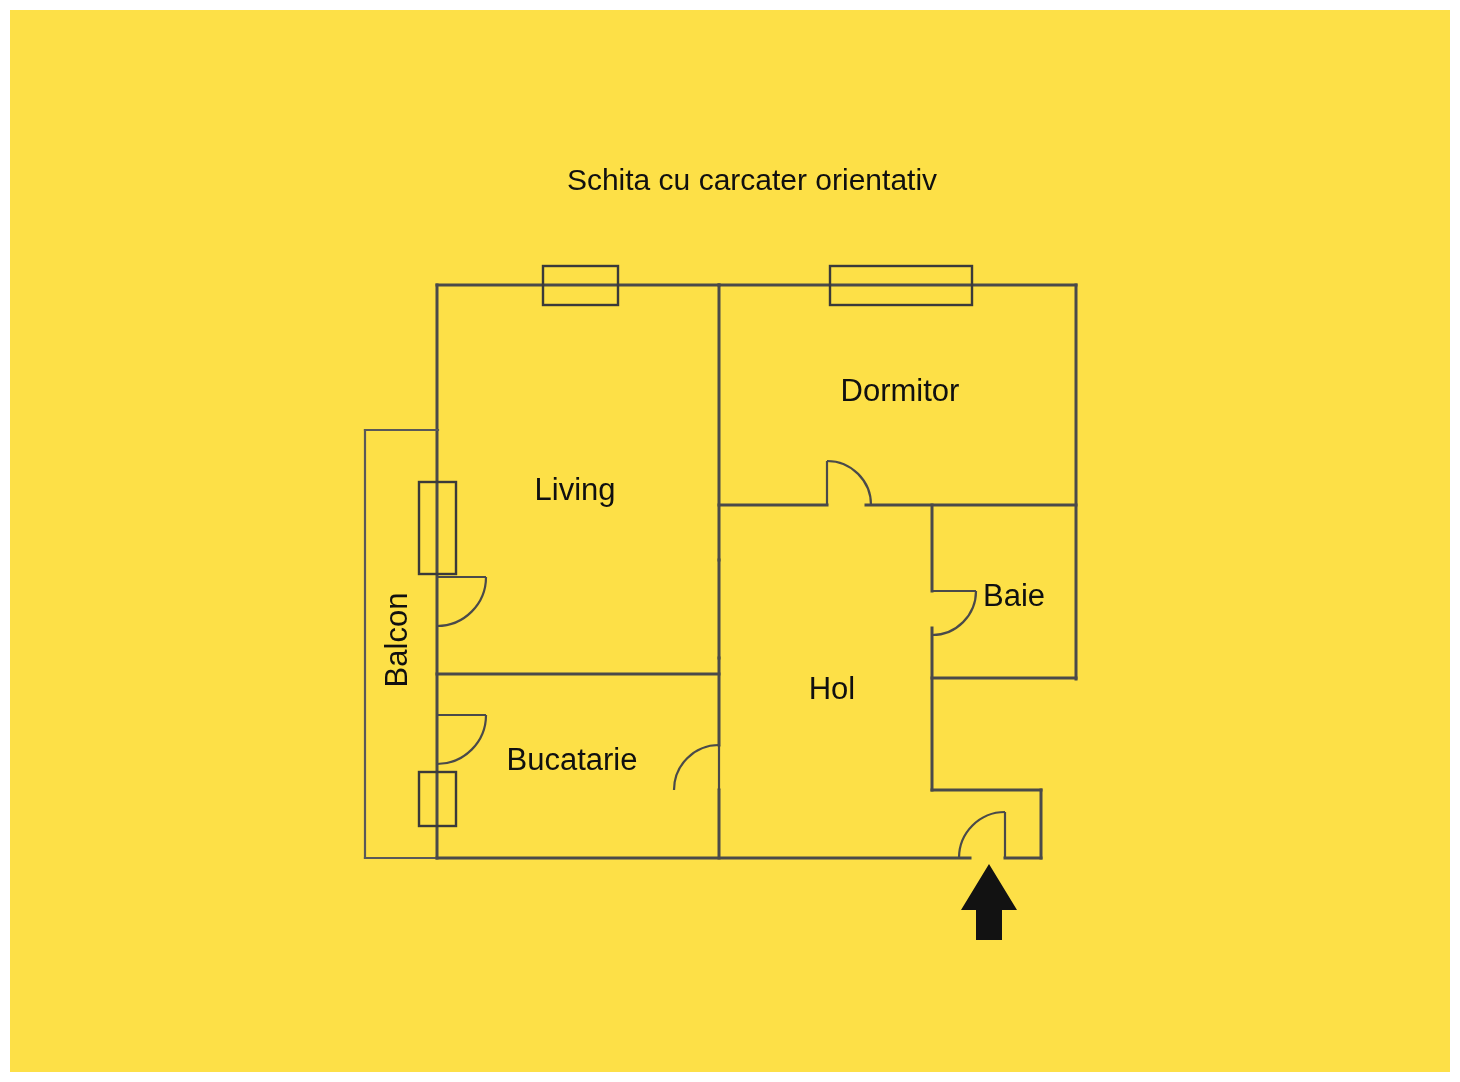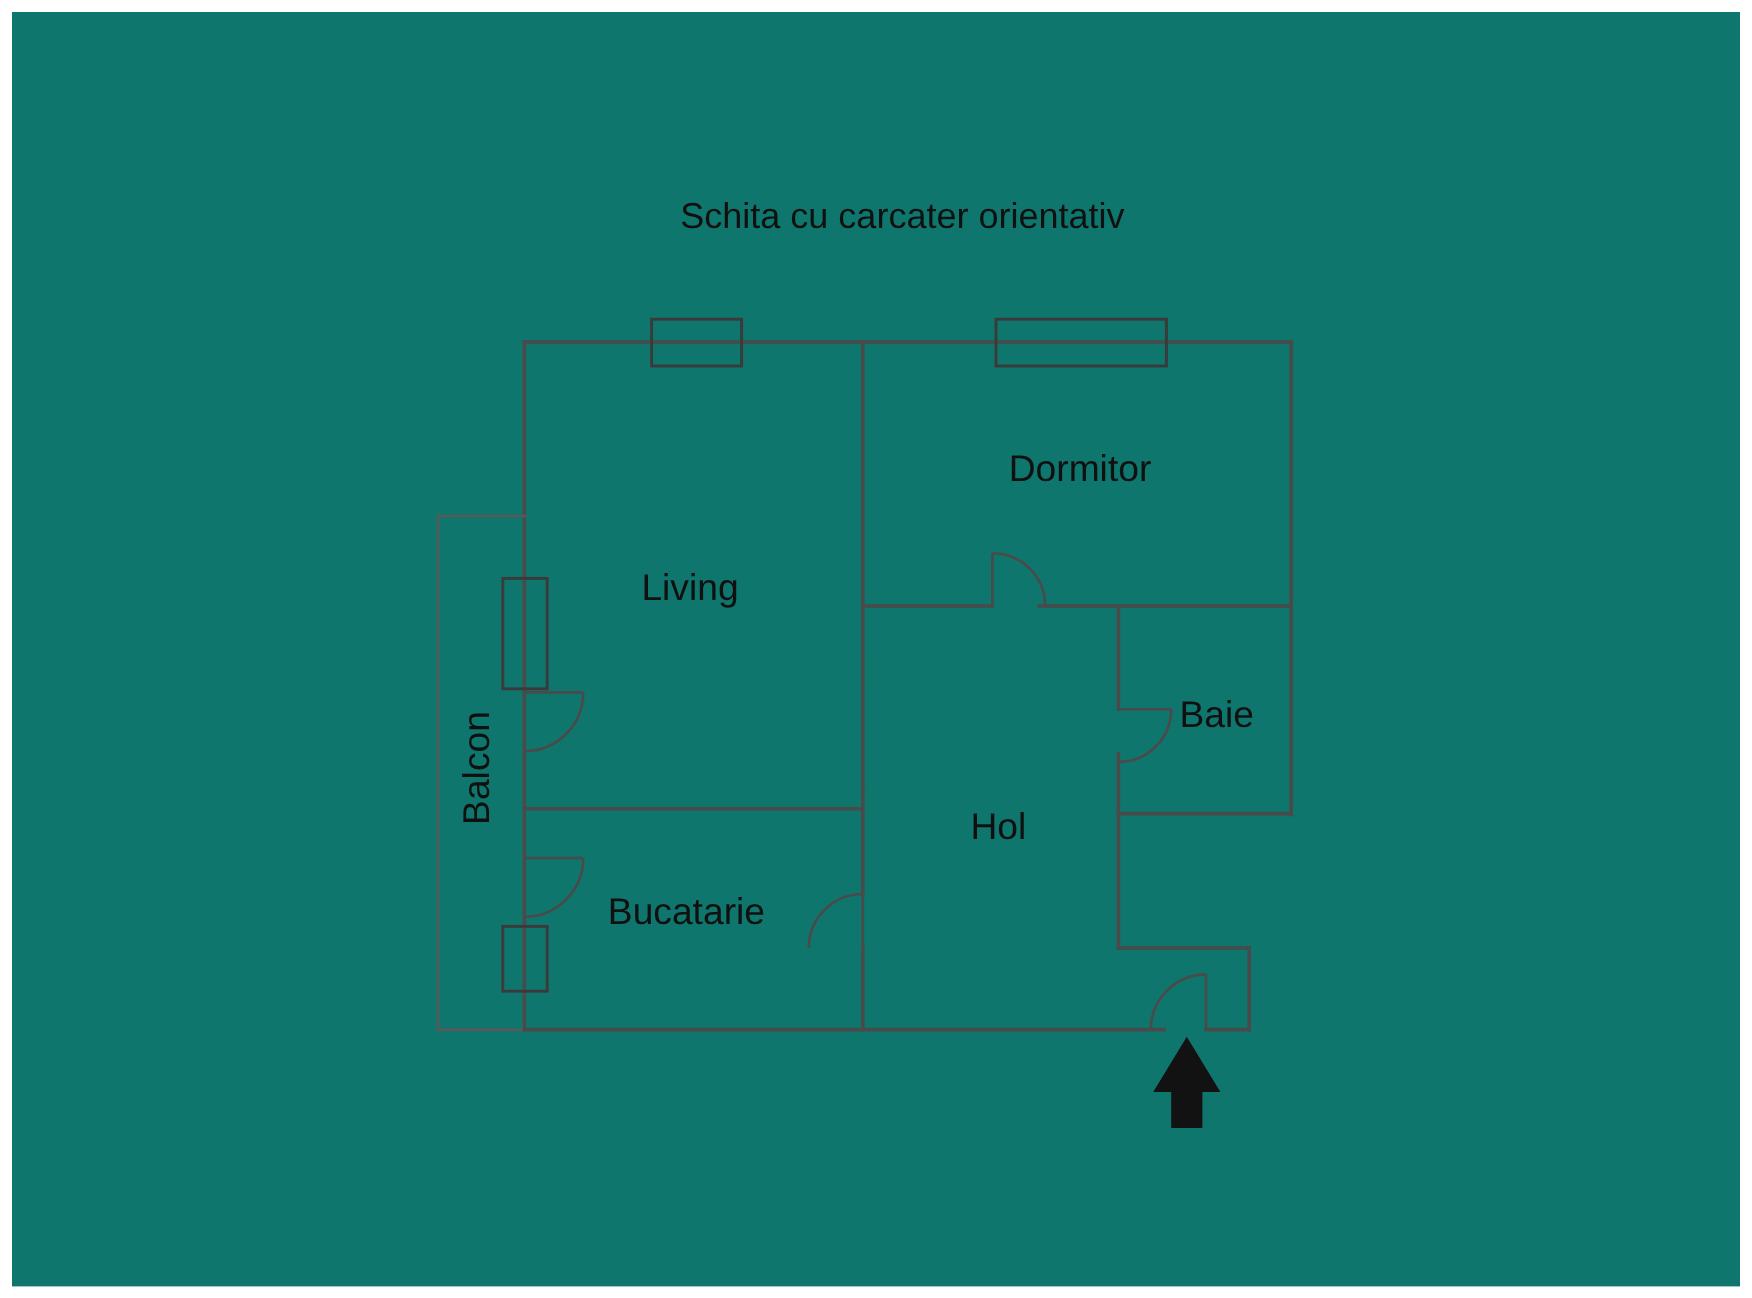--- a/index.html
+++ b/index.html
@@ -11,21 +11,21 @@
   body {
     width: 1460px;
     height: 1082px;
     font-family: "Liberation Sans", sans-serif;
     overflow: hidden;
   }
   #page {
     position: relative;
     width: 1460px;
     height: 1082px;
-    background: #0f766e;
+    background: #fde047;
     box-sizing: border-box;
   }
   .page-border {
     position: absolute;
     left: 0; top: 0;
     width: 1460px;
     height: 1082px;
     border: 10px solid #ffffff;
     box-sizing: border-box;
     pointer-events: none;

